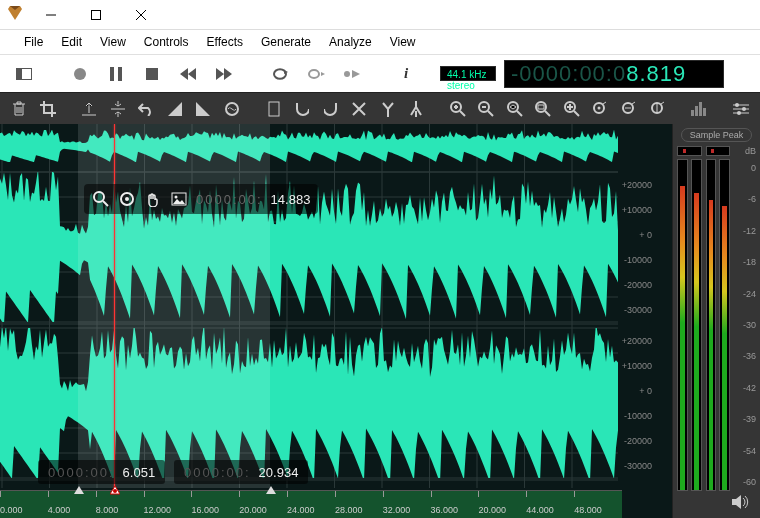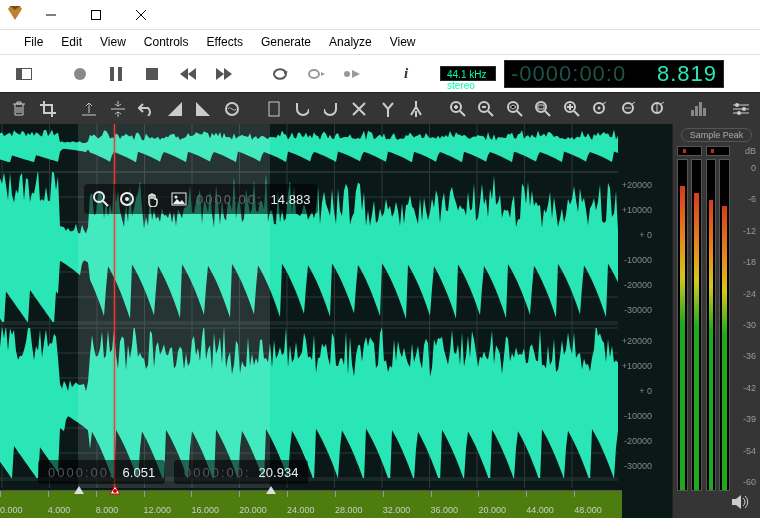--- a/index.html
+++ b/index.html
@@ -7,40 +7,40 @@
 .titlebar { height: 30px; display: flex; align-items: center; padding: 0 0 0 8px; background: #fff; border-bottom: 1px solid #ddd; }
 .titlebar-title { flex: 1; font-size: 12px; color: #000; }
 .titlebar-btn { width: 45px; height: 30px; display: flex; align-items: center; justify-content: center; color: #000; }
 .menubar { height: 24px; display: flex; align-items: center; padding: 2px 16px; background: #fff; gap: 2px; }
 .menu-item { padding: 2px 8px; font-size: 12px; color: #000; }
 .toolbar1 { height: 38px; display: flex; align-items: center; padding: 0 10px; background: #fff; border-top: 1px solid #e0e0e0; gap: 8px; }
 .tb-btn { width: 28px; height: 28px; display: flex; align-items: center; justify-content: center; color: #555; border-radius: 3px; }
 .tb-sep { width: 12px; }
 .info-btn { width: 24px; font-style: italic; font-weight: bold; font-family: serif; font-size: 15px; color: #333; text-align: center; }
 .lcd { background: #000; border: 1px solid #2a2a2a; color: #00ffaa; padding: 2px 6px; font-size: 10px; line-height: 11px; height: 15px; width: 56px; }
-.lcd-time { background: #000; border: 1px solid #2a2a2a; color: #2ae6b7; font-family: "Courier New", monospace; font-size: 22px; letter-spacing: 1px; height: 28px; display: flex; align-items: center; justify-content: space-between; padding: 0 6px; width: 220px; }
+.lcd-time { background: #000; border: 1px solid #2a2a2a; color: #2ae6b7; font-family: "Courier New", monospace; font-size: 22px; letter-spacing: 1px; height: 28px; display: flex; align-items: center; justify-content: flex-start; padding: 0 6px; width: 220px; }
 .lcd-time .dim { color: #1a5548; }
 .toolbar2 { height: 32px; display: flex; align-items: center; padding: 0 8px; background: #353535; gap: 6px; border-top: 1px solid #222; }
 .tb2-btn { width: 26px; height: 26px; display: flex; align-items: center; justify-content: center; color: #ccc; }
 .tb2-sep { width: 8px; }
 .workarea { height: 394px; display: flex; background: #222; }
 .wave-panel { flex: 1; background: #0a1818; position: relative; overflow: hidden; }
 .grid { position: absolute; inset: 0; }
 .grid line { stroke: #2a3838; stroke-width: 1; }
 .waveform { position: absolute; left: 0; width: 618px; }
 .wave-top { top: 6px; height: 32px; }
 .wave-mid { top: 48px; height: 150px; }
 .wave-bot { top: 204px; height: 150px; }
 .wave-svg { width: 100%; height: 100%; }
 .wave-svg path { fill: #2ae6b7; }
 .selection { position: absolute; top: 0; bottom: 30px; background: rgba(255,255,255,0.12); pointer-events: none; }
 .playhead { position: absolute; top: 0; bottom: 30px; width: 1px; background: #ff3333; box-shadow: 0 0 2px #ff3333; }
 .amp-scale { position: absolute; right: 0; top: 40px; bottom: 30px; width: 50px; display: flex; flex-direction: column; color: #888; font-size: 9px; text-align: left; padding-right: 20px; pointer-events: none; }
 .amp-scale div { flex: 1; display: flex; align-items: center; justify-content: flex-end; }
-.time-ruler { position: absolute; left: 0; right: 50px; bottom: 0; height: 28px; background: #4d7c0f; border-top: 1px solid #555; display: flex; color: #ccc; font-size: 9px; }
+.time-ruler { position: absolute; left: 0; right: 50px; bottom: 0; height: 28px; background: #14532d; border-top: 1px solid #555; display: flex; color: #ccc; font-size: 9px; }
 .time-tick { flex: 1; position: relative; padding-top: 14px; text-align: left; }
 .time-tick::before { content: ""; position: absolute; left: 0; top: 0; width: 1px; height: 6px; background: #999; }
 .marker { position: absolute; bottom: 22px; width: 10px; height: 10px; }
 .hover-toolbar { position: absolute; top: 60px; left: 84px; height: 30px; background: rgba(0,0,0,0.55); border-radius: 4px; display: flex; align-items: center; padding: 0 8px; gap: 8px; color: #eee; font-size: 13px; }
 .hover-toolbar .ico { width: 18px; height: 18px; display: flex; align-items: center; justify-content: center; }
 .sel-label { position: absolute; bottom: 34px; height: 24px; background: rgba(0,0,0,0.55); border-radius: 3px; display: flex; align-items: center; padding: 0 10px; color: #eee; font-size: 13px; gap: 8px; }
 .sel-label .dim { color: #555; letter-spacing: 2px; }
 .meter-panel { width: 88px; background: #353535; border-left: 1px solid #222; display: flex; flex-direction: column; align-items: center; padding: 4px 4px 6px 4px; }
 .peak-label { font-size: 9px; color: #aaa; border: 1px solid #555; border-radius: 8px; padding: 1px 8px; margin-bottom: 4px; }
 .meters-row { flex: 1; display: flex; gap: 4px; width: 100%; }

